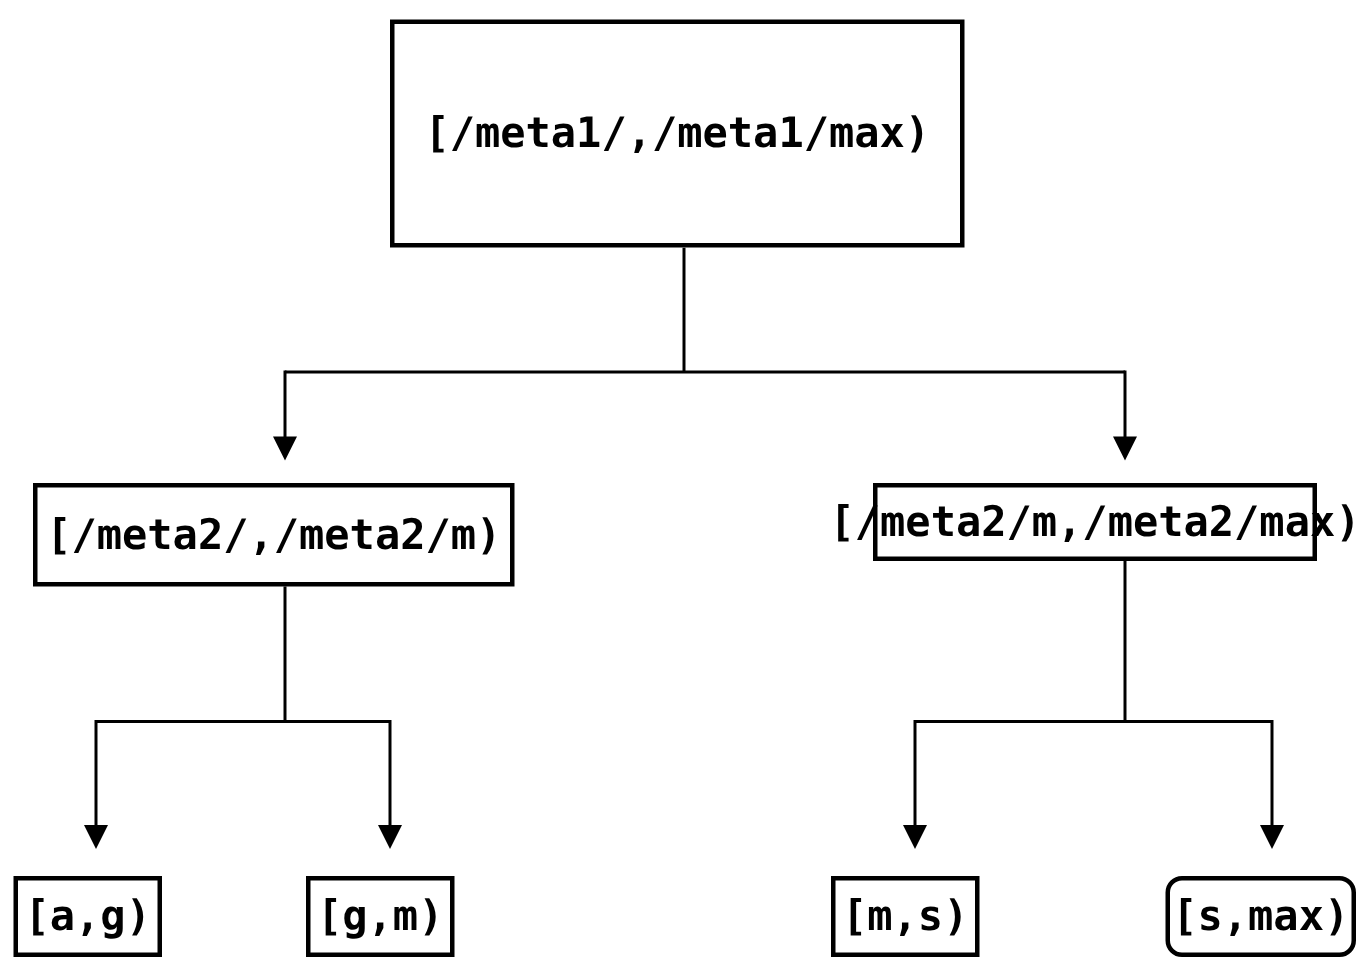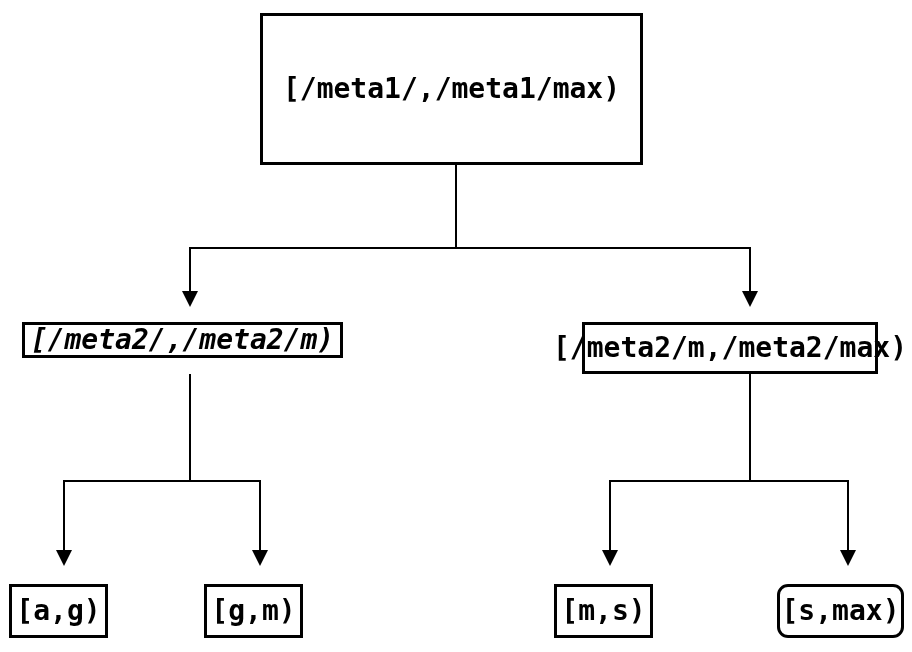--- a/index.html
+++ b/index.html
@@ -39,21 +39,21 @@
   .edge-line {
     stroke: #000000;
     stroke-width: 2;
     fill: none;
   }
   .arrowhead {
     fill: #000000;
     stroke: none;
   }
   #node-root       { left: 260px; top: 13px;  width: 383px; height: 152px; }
-  #node-meta2-low  { left: 22px;  top: 322px; width: 321px; height: 36px; font-style: italic; }
+  #node-meta2-low  { left: 22px;  top: 322px; width: 321px; height: 69px; }
   #node-meta2-high { left: 582px; top: 322px; width: 296px; height: 52px; }
   #node-leaf-ag    { left: 9px;   top: 584px; width: 99px;  height: 54px; }
   #node-leaf-gm    { left: 204px; top: 584px; width: 99px;  height: 54px; }
   #node-leaf-ms    { left: 554px; top: 584px; width: 99px;  height: 54px; }
   #node-leaf-smax  { left: 777px; top: 584px; width: 127px; height: 54px; border-radius: 11px; }
 </style>
 </head>
 <body>
 
 <div id="canvas">

